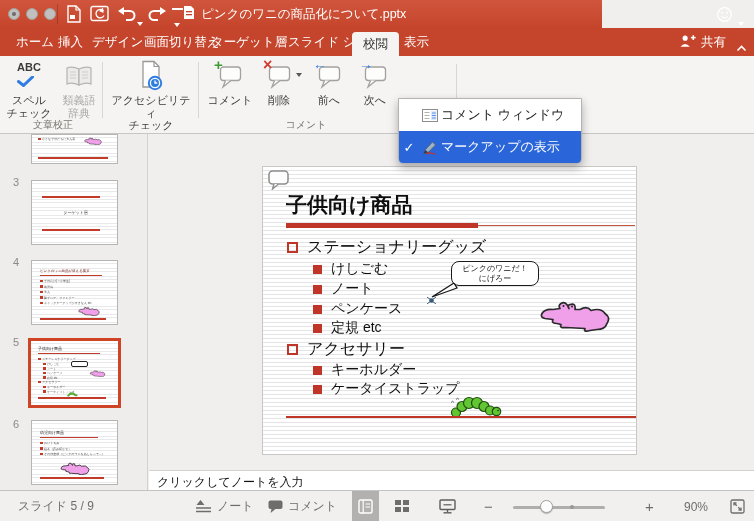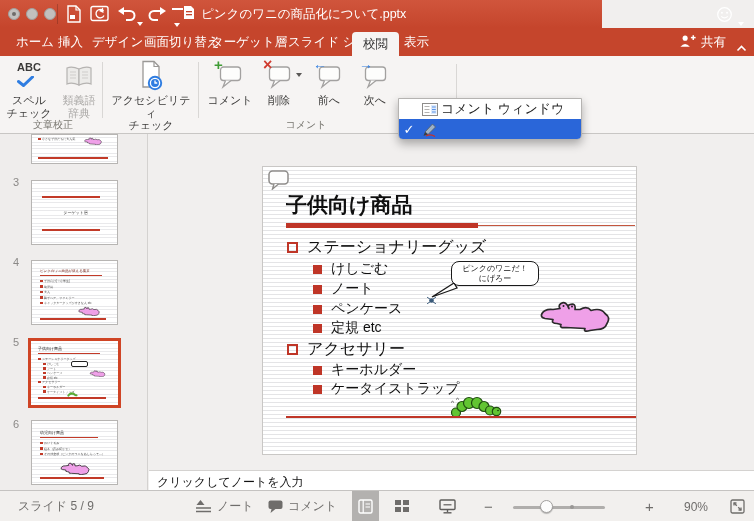--- a/index.html
+++ b/index.html
@@ -53,21 +53,21 @@
   .cwbtn .ar { width:12px; background:#c6c4c2; border-left:1px solid #aeacaa;
     display:flex; align-items:center; justify-content:center; color:#4a4846; border-radius:0 2px 2px 0;}
   .docbtn { position:absolute; left:468px; top:60px; width:40px; height:38px;
     display:flex; align-items:center; justify-content:center; }
   .docbtn-car { position:absolute; left:511px; top:76px; color:#5a5856; }
 
   
   .menu { position:absolute; left:398px; top:98px; width:184px; background:#fff;
     border:1px solid #b5b3b1; border-radius:0 0 5px 5px; box-shadow:0 4px 10px rgba(0,0,0,.3);
     z-index:50; overflow:hidden; }
-  .mi { height:20px; display:flex; align-items:center; font-size:13px; color:#222; }
+  .mi { height:32px; display:flex; align-items:center; font-size:13px; color:#222; }
   .mi .chk { width:20px; text-align:center; font-size:13px; }
   .mi .mic { width:22px; display:flex; justify-content:center; }
   .mi.sel { background:#2a66d9; color:#fff; }
 
   
   .sidebar { position:absolute; left:0; top:134px; width:148px; height:356px;
     background:#efedec; border-right:1px solid #d4d2d0; }
   .thumb { position:absolute; left:31px; width:87px; background:
     repeating-linear-gradient(#ffffff 0 2px, #e9e9eb 2px 2.7px); border:1px solid #b7b5b3; overflow:hidden; }
   .thumb.sel { left:28px; width:93px; border:3px solid #cf4425; }
@@ -344,20 +344,21 @@
     </div>
     <div class="mi sel">
       <span class="chk">✓</span>
       <span class="mic">
         <svg width="16" height="15" viewBox="0 0 16 15">
             <polygon points="3,10 10.5,2 13.5,5 6,12.5" fill="#9eb2c8" stroke="#55606e" stroke-width="0.9"></polygon>
             <polygon points="3,10 6,12.5 1.5,13.8" fill="#3b3f45"></polygon>
             <path d="M4 14 q4.5 -2.5 9 0.5" fill="none" stroke="#d03020" stroke-width="1.3"></path>
           </svg>
       </span>
+      <span>マークアップの表示</span>
     </div>
   </div>
 
   <div class="sidebar">
 
     <div class="thumb" style="top:0px;height:30px">
       <div class="t-row" style="left:6px;top:2px">
           <span class="t-sq"></span>
           <span>小さな子供たちに大人気</span>
         </div>

